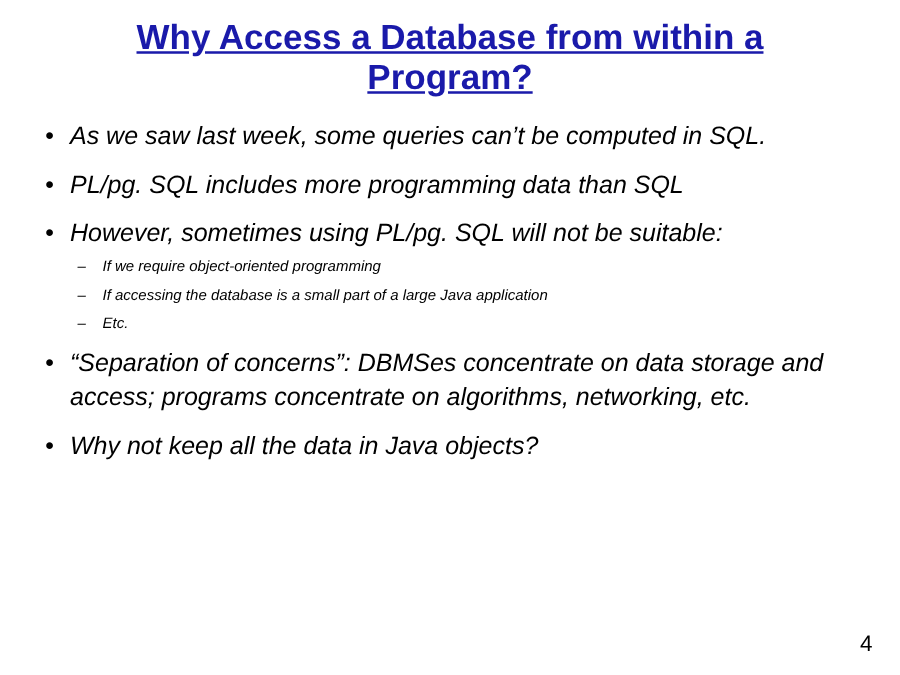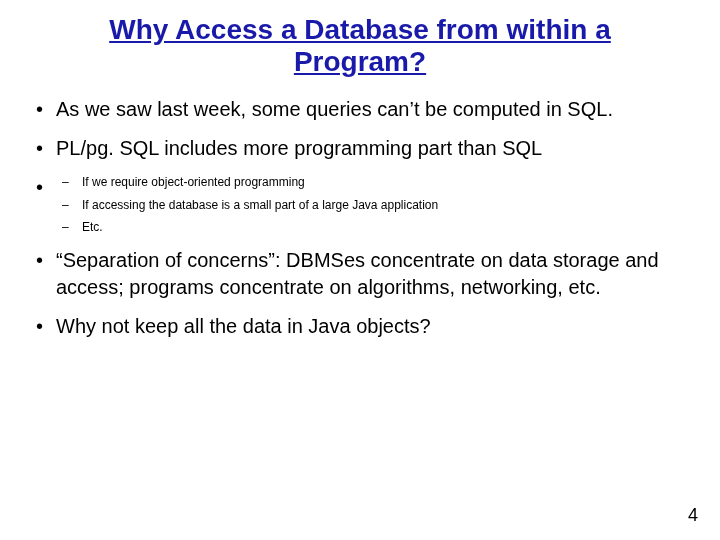--- a/index.html
+++ b/index.html
@@ -25,20 +25,21 @@
     font-weight: bold;
     color: #1a1aaa;
     text-decoration: underline;
     line-height: 1.15;
     margin: 4px 20px 18px 20px;
   }
   ul.bullets {
     list-style: none;
     padding: 0;
     margin: 0;
+    font-style: italic;
   }
   ul.bullets > li {
     position: relative;
     padding-left: 26px;
     font-size: 20px;
     line-height: 1.35;
     margin-bottom: 12px;
   }
   ul.bullets > li::before {
     content: "•";
@@ -80,23 +81,24 @@
 
 <div class="slide">
 
   <div class="title">Why Access a Database from within a Program?</div>
 
   <ul class="bullets">
     <li>
       <span>As we saw last week, some queries can’t be computed in SQL.</span>
     </li>
     <li>
-      <span>PL/pg. SQL includes more programming part than SQL</span>
+      <span>PL/pg. SQL includes more programming data than SQL</span>
     </li>
     <li>
+      <span>However, sometimes using PL/pg. SQL will not be suitable:</span>
       <ul class="sub">
         <li>
           <span>If we require object-oriented programming</span>
         </li>
         <li>
           <span>If accessing the database is a small part of a large Java application</span>
         </li>
         <li>
           <span>Etc.</span>
         </li>

